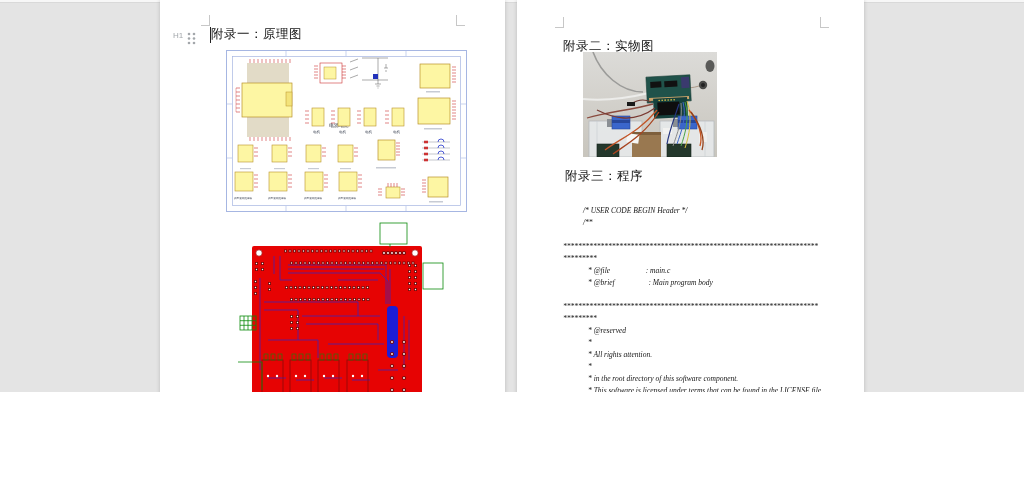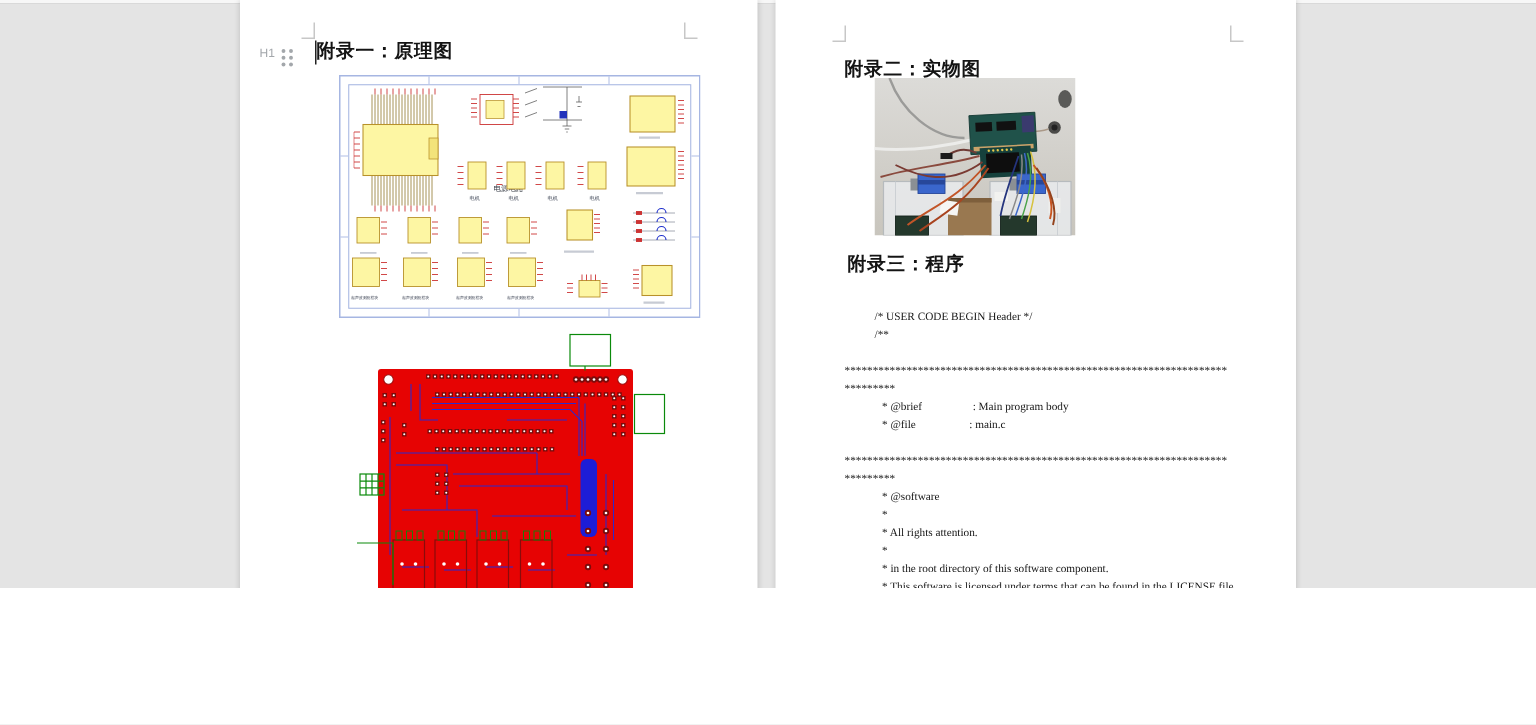--- a/index.html
+++ b/index.html
@@ -4,35 +4,35 @@
 <style>
   html,body{margin:0;padding:0;}
   .stage{position:relative;width:1024px;height:392px;background:#e4e4e4;overflow:hidden;
          font-family:"Liberation Sans",sans-serif;}
   .top-edge{position:absolute;left:0;top:0;width:1024px;height:2px;background:#f7f7f7;
             border-bottom:1px solid #d9d9d9;}
   .page{position:absolute;top:0;height:471px;background:#ffffff;
         box-shadow:0 0 4px rgba(0,0,0,.18);}
   .page.l{left:160px;width:345px;}
   .page.r{left:517px;width:347px;}
-  .heading{position:absolute;font-weight:700;font-size:12.5px;color:#141414;
+  .heading{position:absolute;font-weight:400;font-size:12.5px;color:#141414;
            letter-spacing:.5px;white-space:nowrap;}
   .h1badge{position:absolute;left:13px;top:31px;font-size:8px;color:#a3a7ab;}
   .caret{position:absolute;left:50px;top:27px;width:1px;height:16px;background:#222;}
   .pagenum{position:absolute;left:0;right:0;top:436px;text-align:center;
            font-size:6.5px;color:#a9a9a9;}
   .cm{position:absolute;width:8px;height:10px;border:0 solid #c7c7c7;}
   .cm.tl{border-right-width:1px;border-bottom-width:1px;}
   .cm.tr{border-left-width:1px;border-bottom-width:1px;}
   .cm.bl{border-right-width:1px;border-top-width:1px;}
   .cm.br{border-left-width:1px;border-top-width:1px;}
   .imgwrap{position:absolute;}
   .code{position:absolute;left:46px;top:205px;right:8px;
         font-family:"Liberation Serif",serif;font-size:7.5px;color:#151515;}
-  .cl{min-height:12px;line-height:12px;white-space:pre-wrap;word-break:break-all;}
+  .cl{min-height:12px;line-height:12px;white-space:pre-wrap;word-break:break-all;font-style:italic;}
   .ia{padding-left:20px;}
   .ib{padding-left:25px;}
   .sp{text-decoration:underline wavy #e03030 1px;text-underline-offset:1px;}
   .ime{position:absolute;left:952px;top:426px;width:64px;height:27px;background:#fff;
        border-radius:4px;box-shadow:0 1px 3px rgba(0,0,0,.28);display:flex;
        align-items:center;justify-content:space-around;padding:0 4px;box-sizing:border-box;}
   .ime .circ{width:14px;height:14px;border:1.5px solid #4468e0;border-radius:50%;
        display:flex;align-items:center;justify-content:center;font-size:7px;color:#4468e0;
        font-style:italic;box-sizing:border-box;}
   .ime .zhong{font-size:12px;color:#4468e0;}
@@ -758,26 +758,26 @@
     </div>
 
     <div class="heading" style="left:48px;top:168px">附录三：程序</div>
 
     <div class="code">
       <div class="cl ia">/* USER CODE BEGIN Header */</div>
       <div class="cl ia">/**</div>
       <div class="cl"></div>
       <div class="cl">********************************************************************</div>
       <div class="cl">*********</div>
+      <div class="cl ib">* @file                   : main.c</div>
       <div class="cl ib">* @brief                  : Main program body</div>
-      <div class="cl ib">* @file                   : main.c</div>
       <div class="cl"></div>
       <div class="cl">********************************************************************</div>
       <div class="cl">*********</div>
-      <div class="cl ib">* @software</div>
+      <div class="cl ib">* @reserved</div>
       <div class="cl ib">*</div>
       <div class="cl ib">* All rights attention.</div>
       <div class="cl ib">*</div>
       <div class="cl ib">* in the root directory of this software component.</div>
       <div class="cl ib">* This software is licensed under terms that can be found in the LICENSE file</div>
       <div class="cl ib">* If no LICENSE file comes with this software, it is provided AS-IS.</div>
       <div class="cl ib">*</div>
     </div>
 
     <div class="cm tl" style="left:38px;top:17px"></div>

